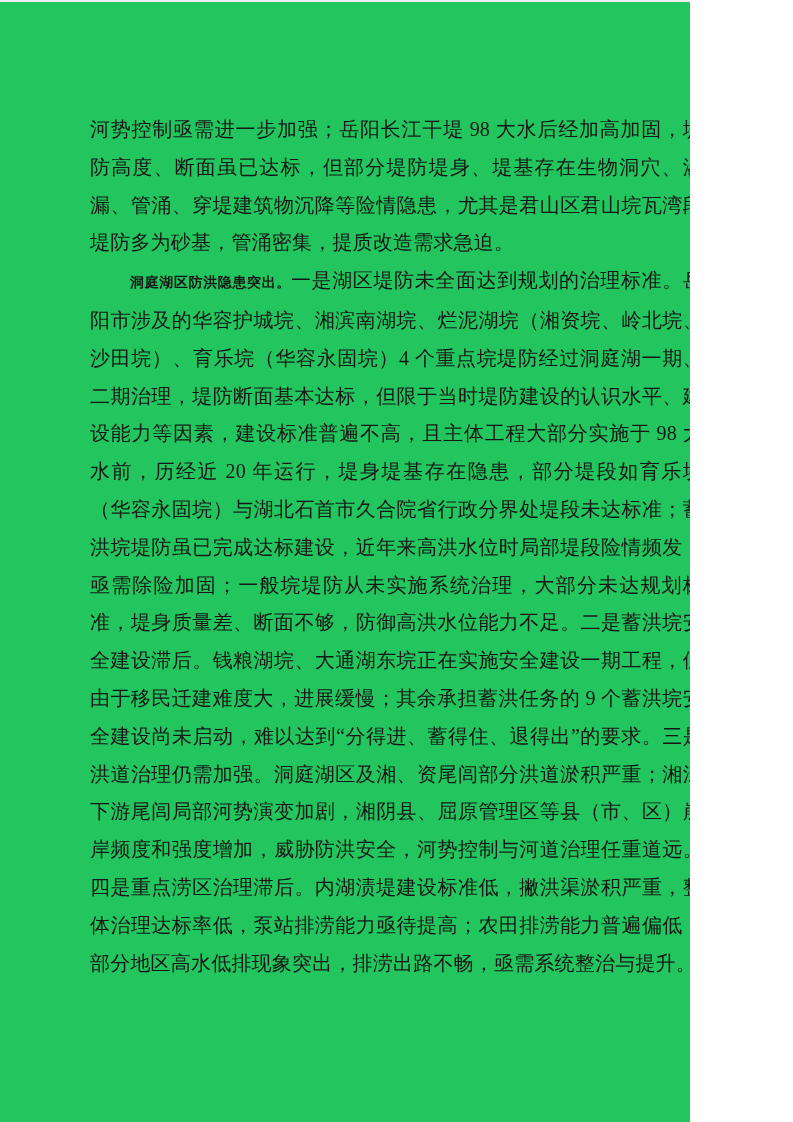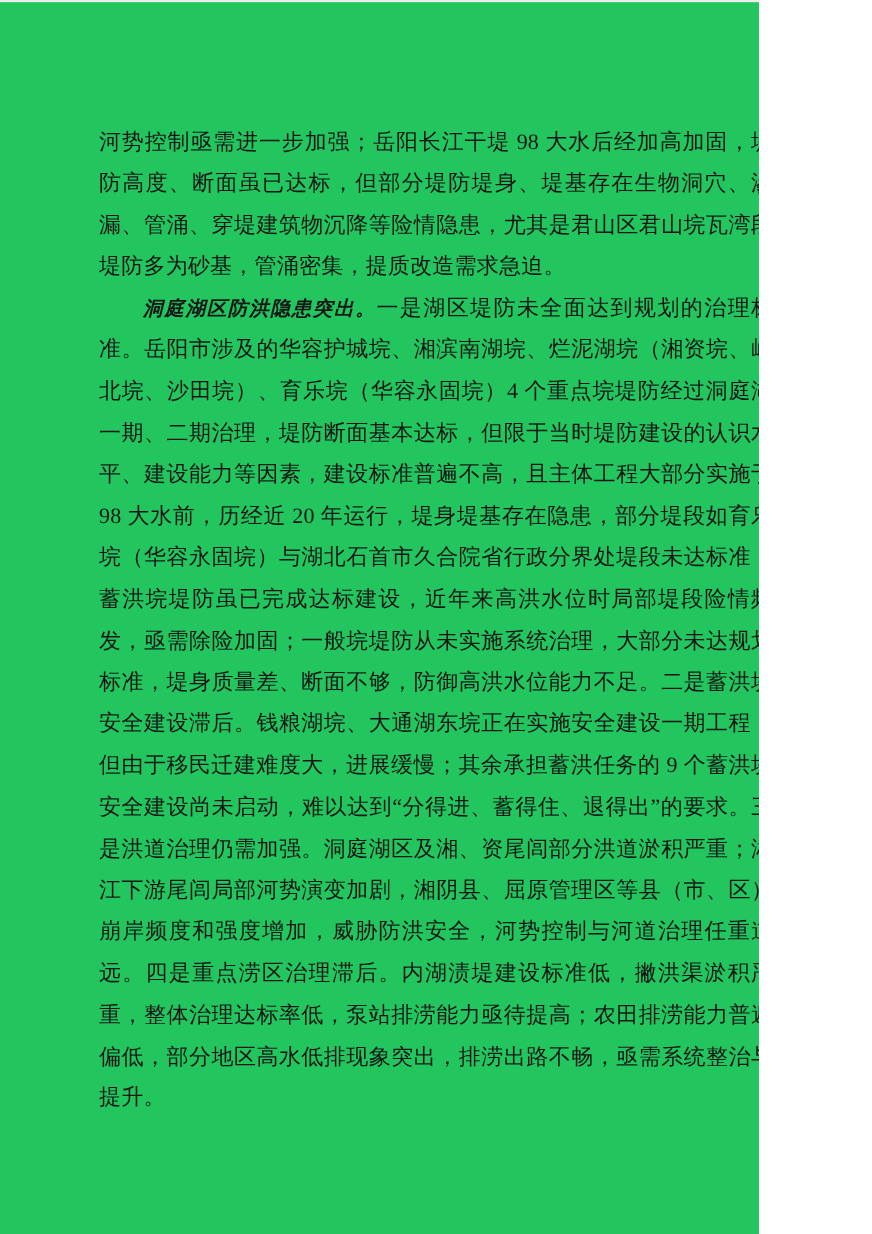--- a/index.html
+++ b/index.html
@@ -31,22 +31,21 @@
     padding: 0;
     text-align: justify;
     letter-spacing: 0.2px;
   }
   p.para.indent {
     text-indent: 2em;
   }
   .seg.bold {
     font-weight: bold;
     font-family: "Liberation Sans", "DejaVu Sans", sans-serif;
-    font-size: 18px;
-    font-style: italic;
+    font-size: 14px;
   }
 </style>
 </head>
 <body>
 
 <div class="page">
   <div class="doc-body" id="doc-body">
       <p class="para"><span class="seg">河势控制亟需进一步加强；岳阳长江干堤 98 大水后经加高加固，堤防高度、断面虽已达标，但部分堤防堤身、堤基存在生物洞穴、渗漏、管涌、穿堤建筑物沉降等险情隐患，尤其是君山区君山垸瓦湾段堤防多为砂基，管涌密集，提质改造需求急迫。</span></p>
       <p class="para indent"><span class="seg bold">洞庭湖区防洪隐患突出。</span><span class="seg">一是湖区堤防未全面达到规划的治理标准。岳阳市涉及的华容护城垸、湘滨南湖垸、烂泥湖垸（湘资垸、岭北垸、沙田垸）、育乐垸（华容永固垸）4 个重点垸堤防经过洞庭湖一期、二期治理，堤防断面基本达标，但限于当时堤防建设的认识水平、建设能力等因素，建设标准普遍不高，且主体工程大部分实施于 98 大水前，历经近 20 年运行，堤身堤基存在隐患，部分堤段如育乐垸（华容永固垸）与湖北石首市久合院省行政分界处堤段未达标准；蓄洪垸堤防虽已完成达标建设，近年来高洪水位时局部堤段险情频发，亟需除险加固；一般垸堤防从未实施系统治理，大部分未达规划标准，堤身质量差、断面不够，防御高洪水位能力不足。二是蓄洪垸安全建设滞后。钱粮湖垸、大通湖东垸正在实施安全建设一期工程，但由于移民迁建难度大，进展缓慢；其余承担蓄洪任务的 9 个蓄洪垸安全建设尚未启动，难以达到“分得进、蓄得住、退得出”的要求。三是洪道治理仍需加强。洞庭湖区及湘、资尾闾部分洪道淤积严重；湘江下游尾闾局部河势演变加剧，湘阴县、屈原管理区等县（市、区）崩岸频度和强度增加，威胁防洪安全，河势控制与河道治理任重道远。四是重点涝区治理滞后。内湖渍堤建设标准低，撇洪渠淤积严重，整体治理达标率低，泵站排涝能力亟待提高；农田排涝能力普遍偏低，部分地区高水低排现象突出，排涝出路不畅，亟需系统整治与提升。</span></p>
     </div>

